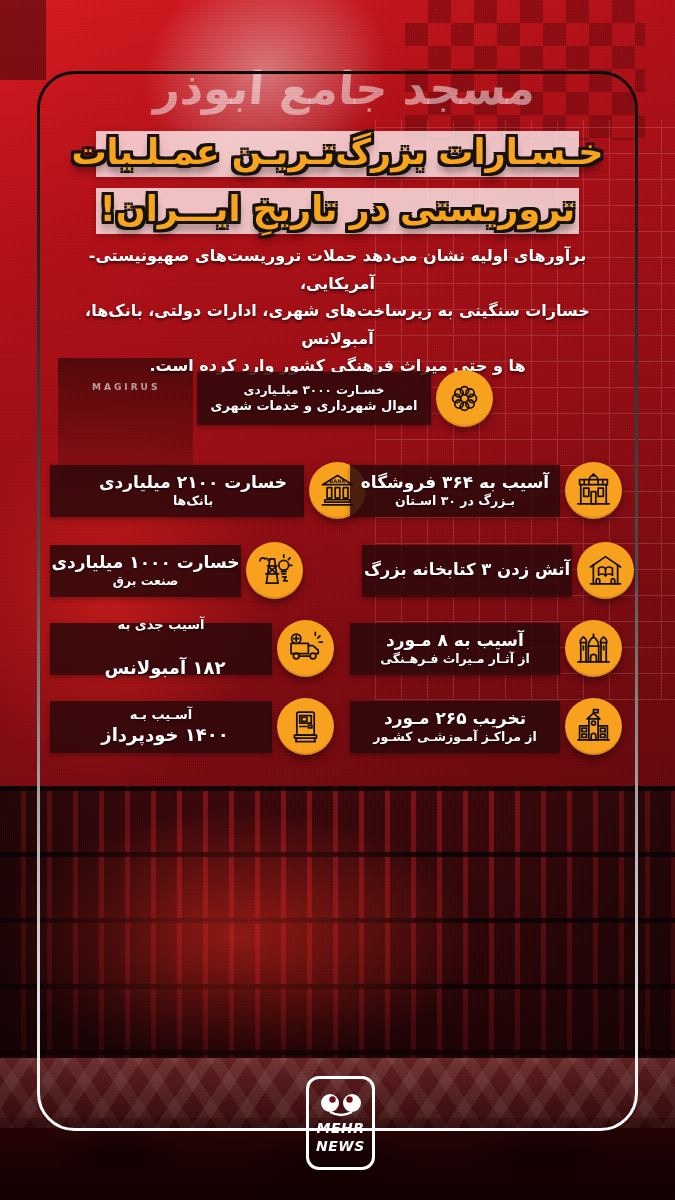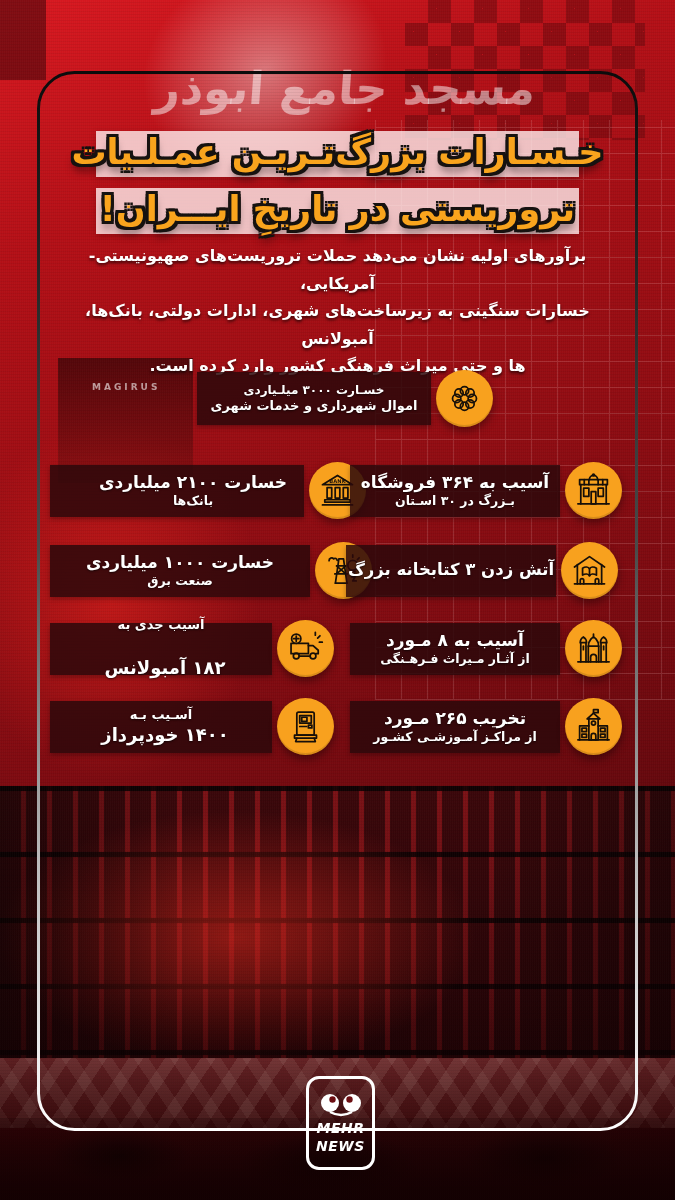--- a/index.html
+++ b/index.html
@@ -181,38 +181,38 @@
         <path d="M10,22 V55 M54,22 V55"></path>
         <line x1="5" y1="55" x2="59" y2="55"></line>
         <rect x="15" y="28" width="9" height="14"></rect>
         <rect x="40" y="28" width="9" height="14"></rect>
         <rect x="28" y="34" width="8" height="21"></rect>
       </svg>
     </div>
   </div>
 
   <div class="stat" style="left:50px;top:542px;">
-    <div class="s-band" style="width:260px;">
+    <div class="s-band" style="width:191px;">
       <div class="l1">خسارت ۱۰۰۰ میلیاردی</div>
       <div class="l2">صنعت برق</div>
     </div>
     <div class="s-icon">
       <svg viewBox="0 0 64 64" stroke="#171009" stroke-width="3" fill="none" stroke-linecap="round" stroke-linejoin="round">
         <path d="M7,15 a4.5,4.5 0 0 1 8,-3 a3.5,3.5 0 0 1 6,2.5"></path>
         <path d="M24,12 L18,54 M32,12 L38,54 M24,12 h8"></path>
         <path d="M20,24 h16 M17,38 h22 M20,24 L36,38 M36,24 L20,38 M18,54 h20"></path>
         <circle cx="48" cy="23" r="8.5"></circle>
         <path d="M44,34 h8 M45,38 h6"></path>
         <path d="M46,43 h6 l-4,7 h6"></path>
         <path d="M48,9 v-4 M58,23 h4 M56,13 l3,-3"></path>
       </svg>
     </div>
   </div>
 
-  <div class="stat one" style="left:346px;top:542px;align-items:center;">
+  <div class="stat one" style="left:362px;top:542px;align-items:center;">
     <div class="s-band" style="width:210px;">
       <div class="l1">آتش زدن ۳ کتابخانه بزرگ</div>
       <div class="l2"></div>
     </div>
     <div class="s-icon">
       <svg viewBox="0 0 64 64" stroke="#171009" stroke-width="3" fill="none" stroke-linecap="round" stroke-linejoin="round">
         <path d="M6,26 L32,8 L58,26"></path>
         <path d="M11,22 V55 M53,22 V55"></path>
         <line x1="6" y1="55" x2="58" y2="55"></line>
         <path d="M20,28 C25,25 30,26 32,29 C34,26 39,25 44,28 V40 C39,37 34,38 32,41 C30,38 25,37 20,40 Z"></path>

